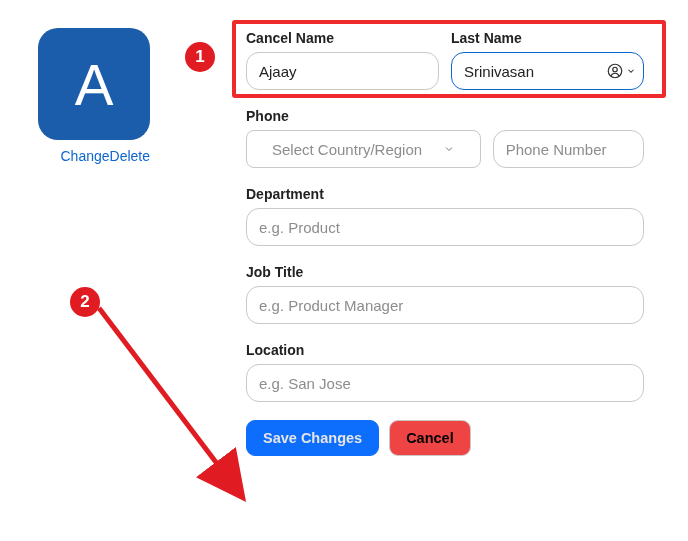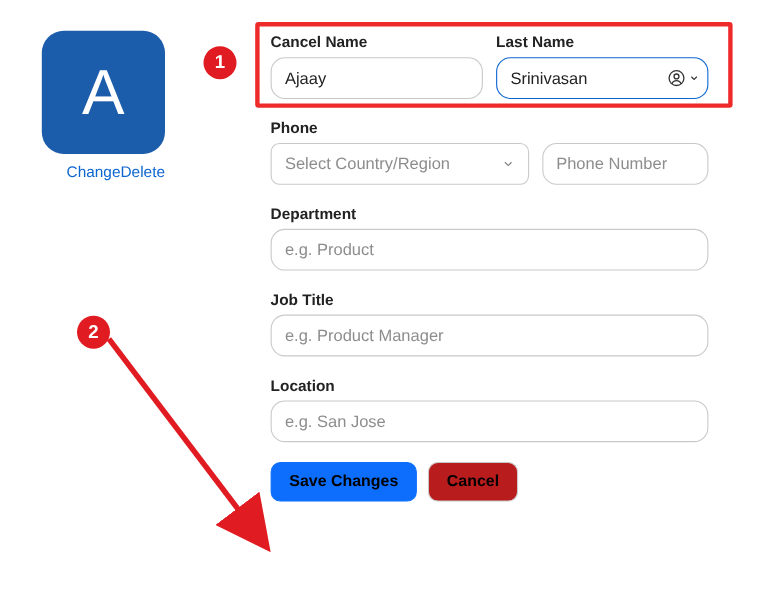--- a/index.html
+++ b/index.html
@@ -90,46 +90,46 @@
     .phone-row { display: flex; gap: 12px; }
     .country-select {
       flex: 1.55;
       position: relative;
     }
     .select-box {
       width: 100%;
       height: 38px;
       border: 1px solid #c9c9c9;
       border-radius: 8px;
-      padding: 0 12px;
+      padding: 0 25px;
       font-size: 15px;
       color: #8d8d8d;
       background: #fff;
       display: flex;
       align-items: center;
       justify-content: space-between;
       cursor: pointer;
     }
     .phone-num { flex: 1; }
     .buttons { display: flex; gap: 10px; margin-top: 8px; }
     .btn {
       height: 36px;
       padding: 0 16px;
       border-radius: 9px;
       font-size: 14.5px;
       font-weight: 600;
       cursor: pointer;
       border: 1px solid #c9c9c9;
-      background: #b91c1c;
+      background: #ef4444;
       font-family: inherit;
     }
     .btn-primary {
       background: #0d6efd;
       border-color: #0d6efd;
-      color: #000000;
+      color: #e5e5e5;
     }
     .anno-box {
       position: absolute;
       left: 232px;
       top: 20px;
       width: 434px;
       height: 78px;
       border: 4px solid #ee2a2a;
       border-radius: 3px;
       pointer-events: none;

